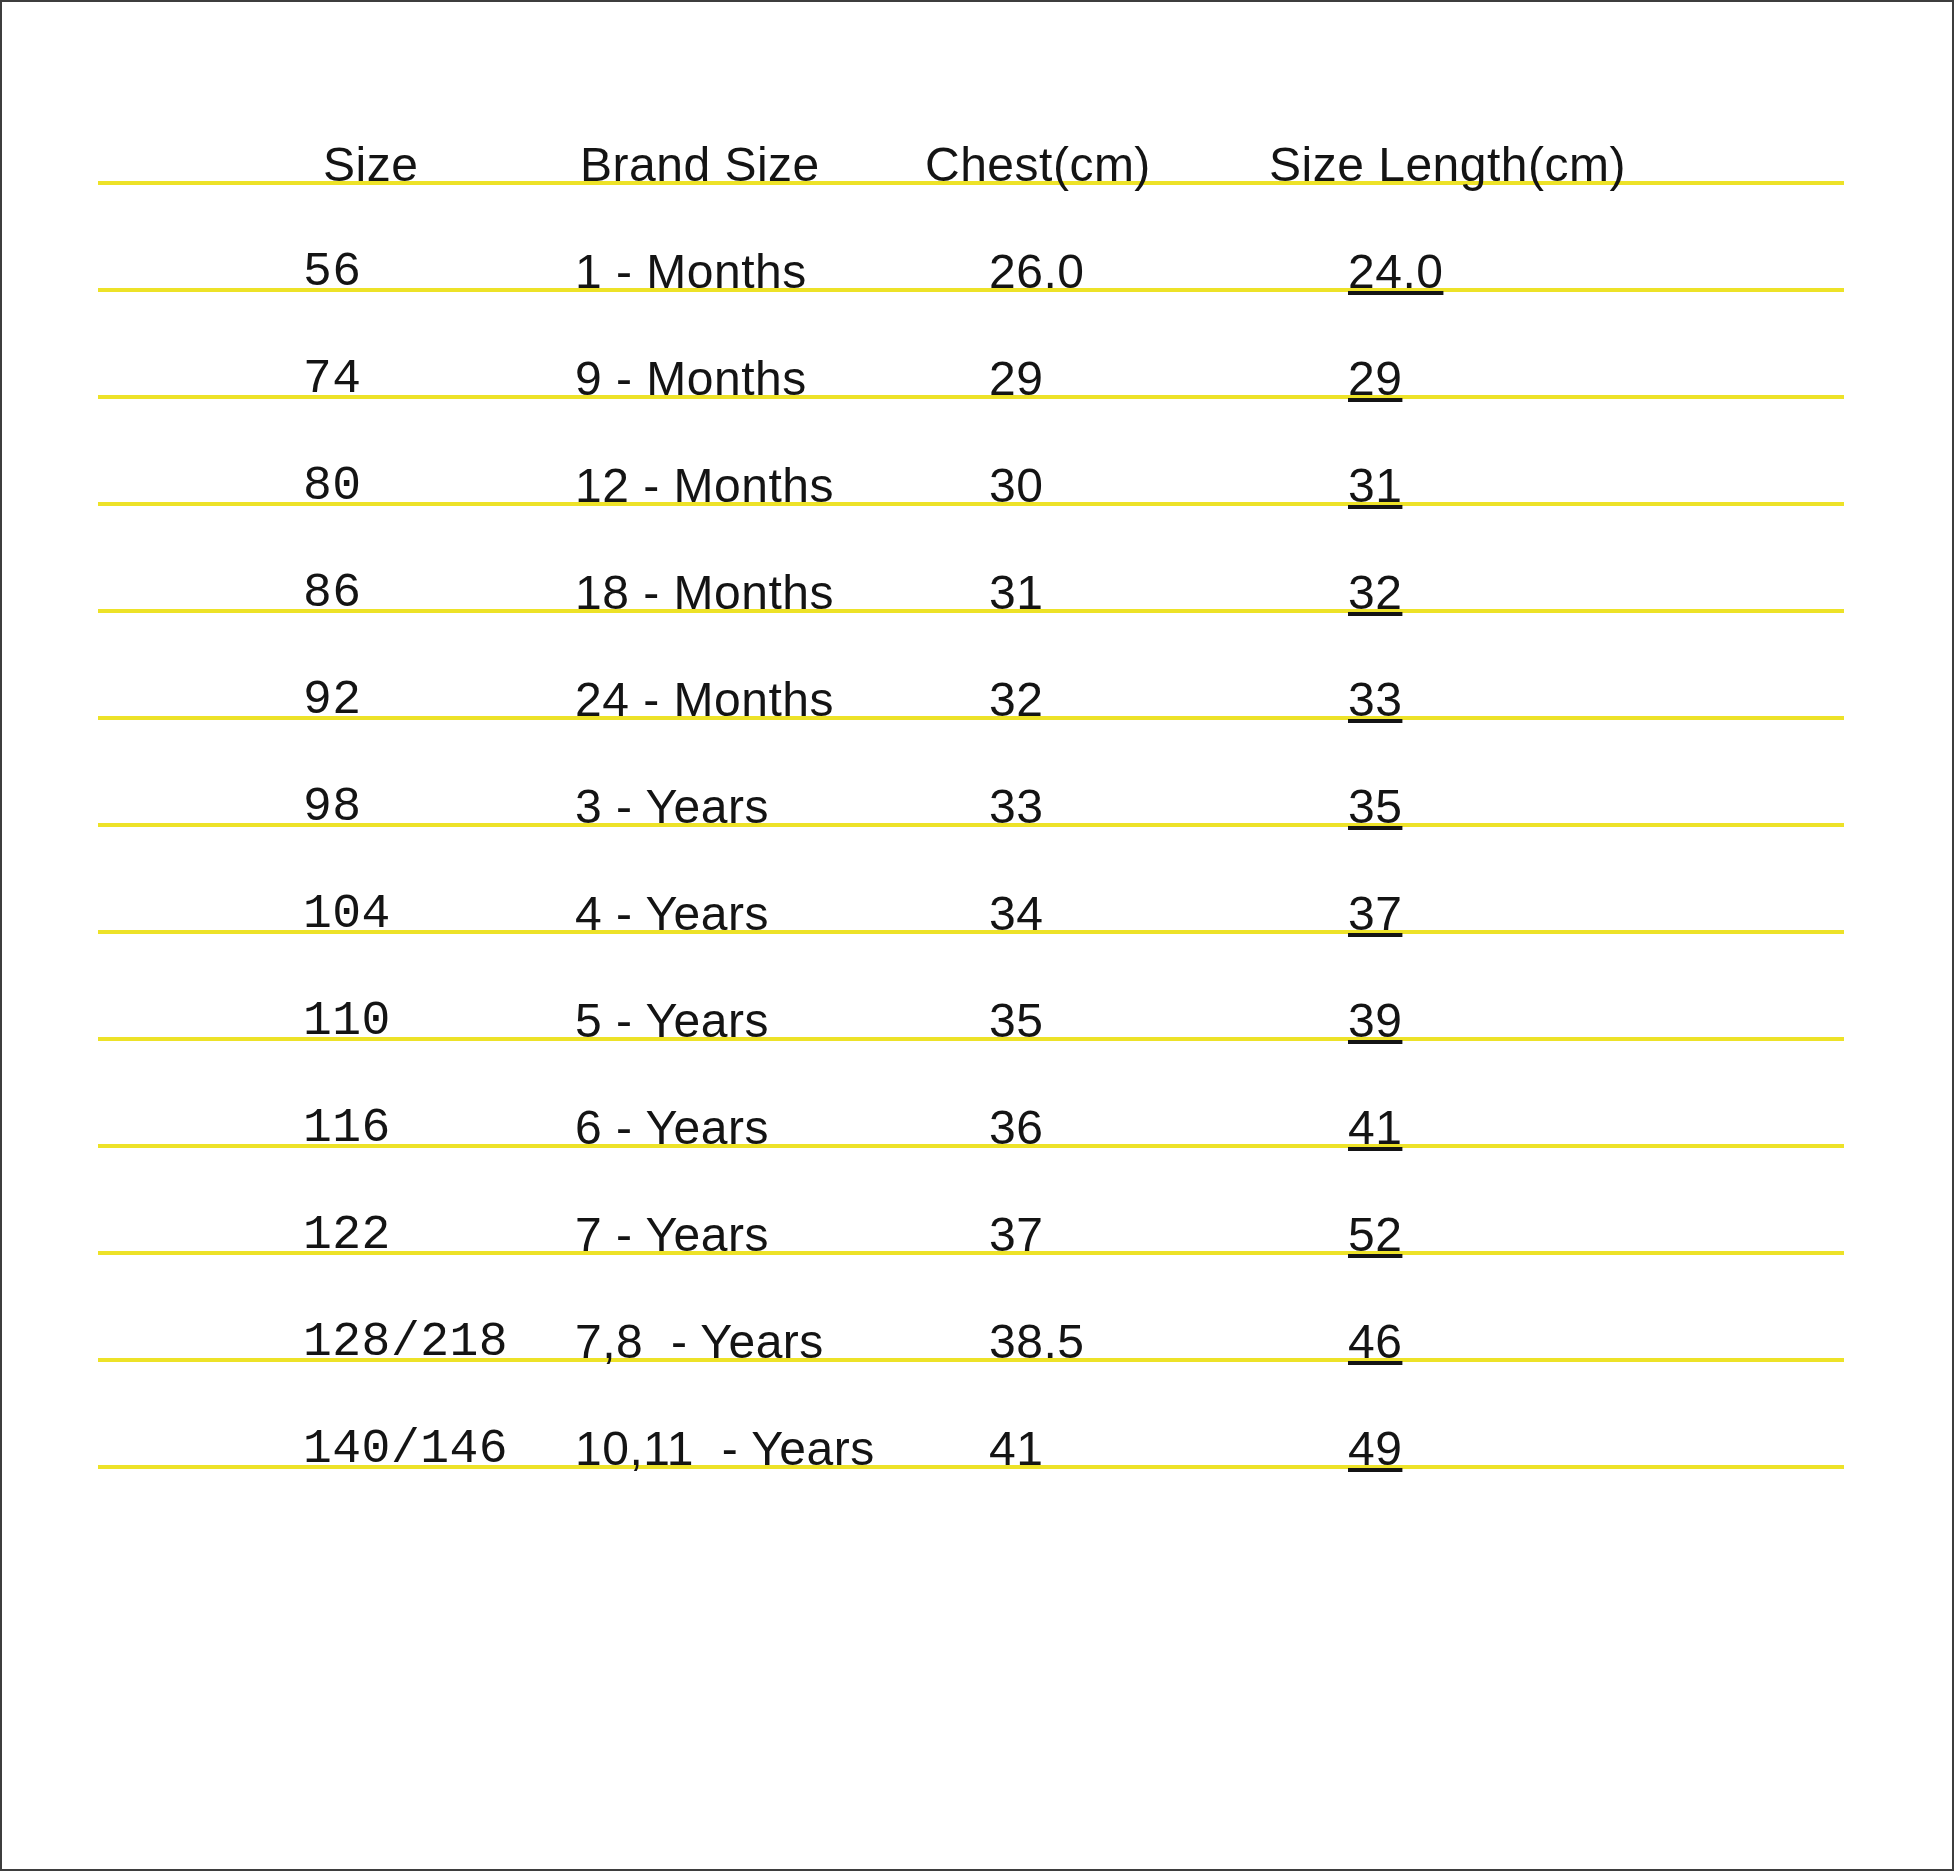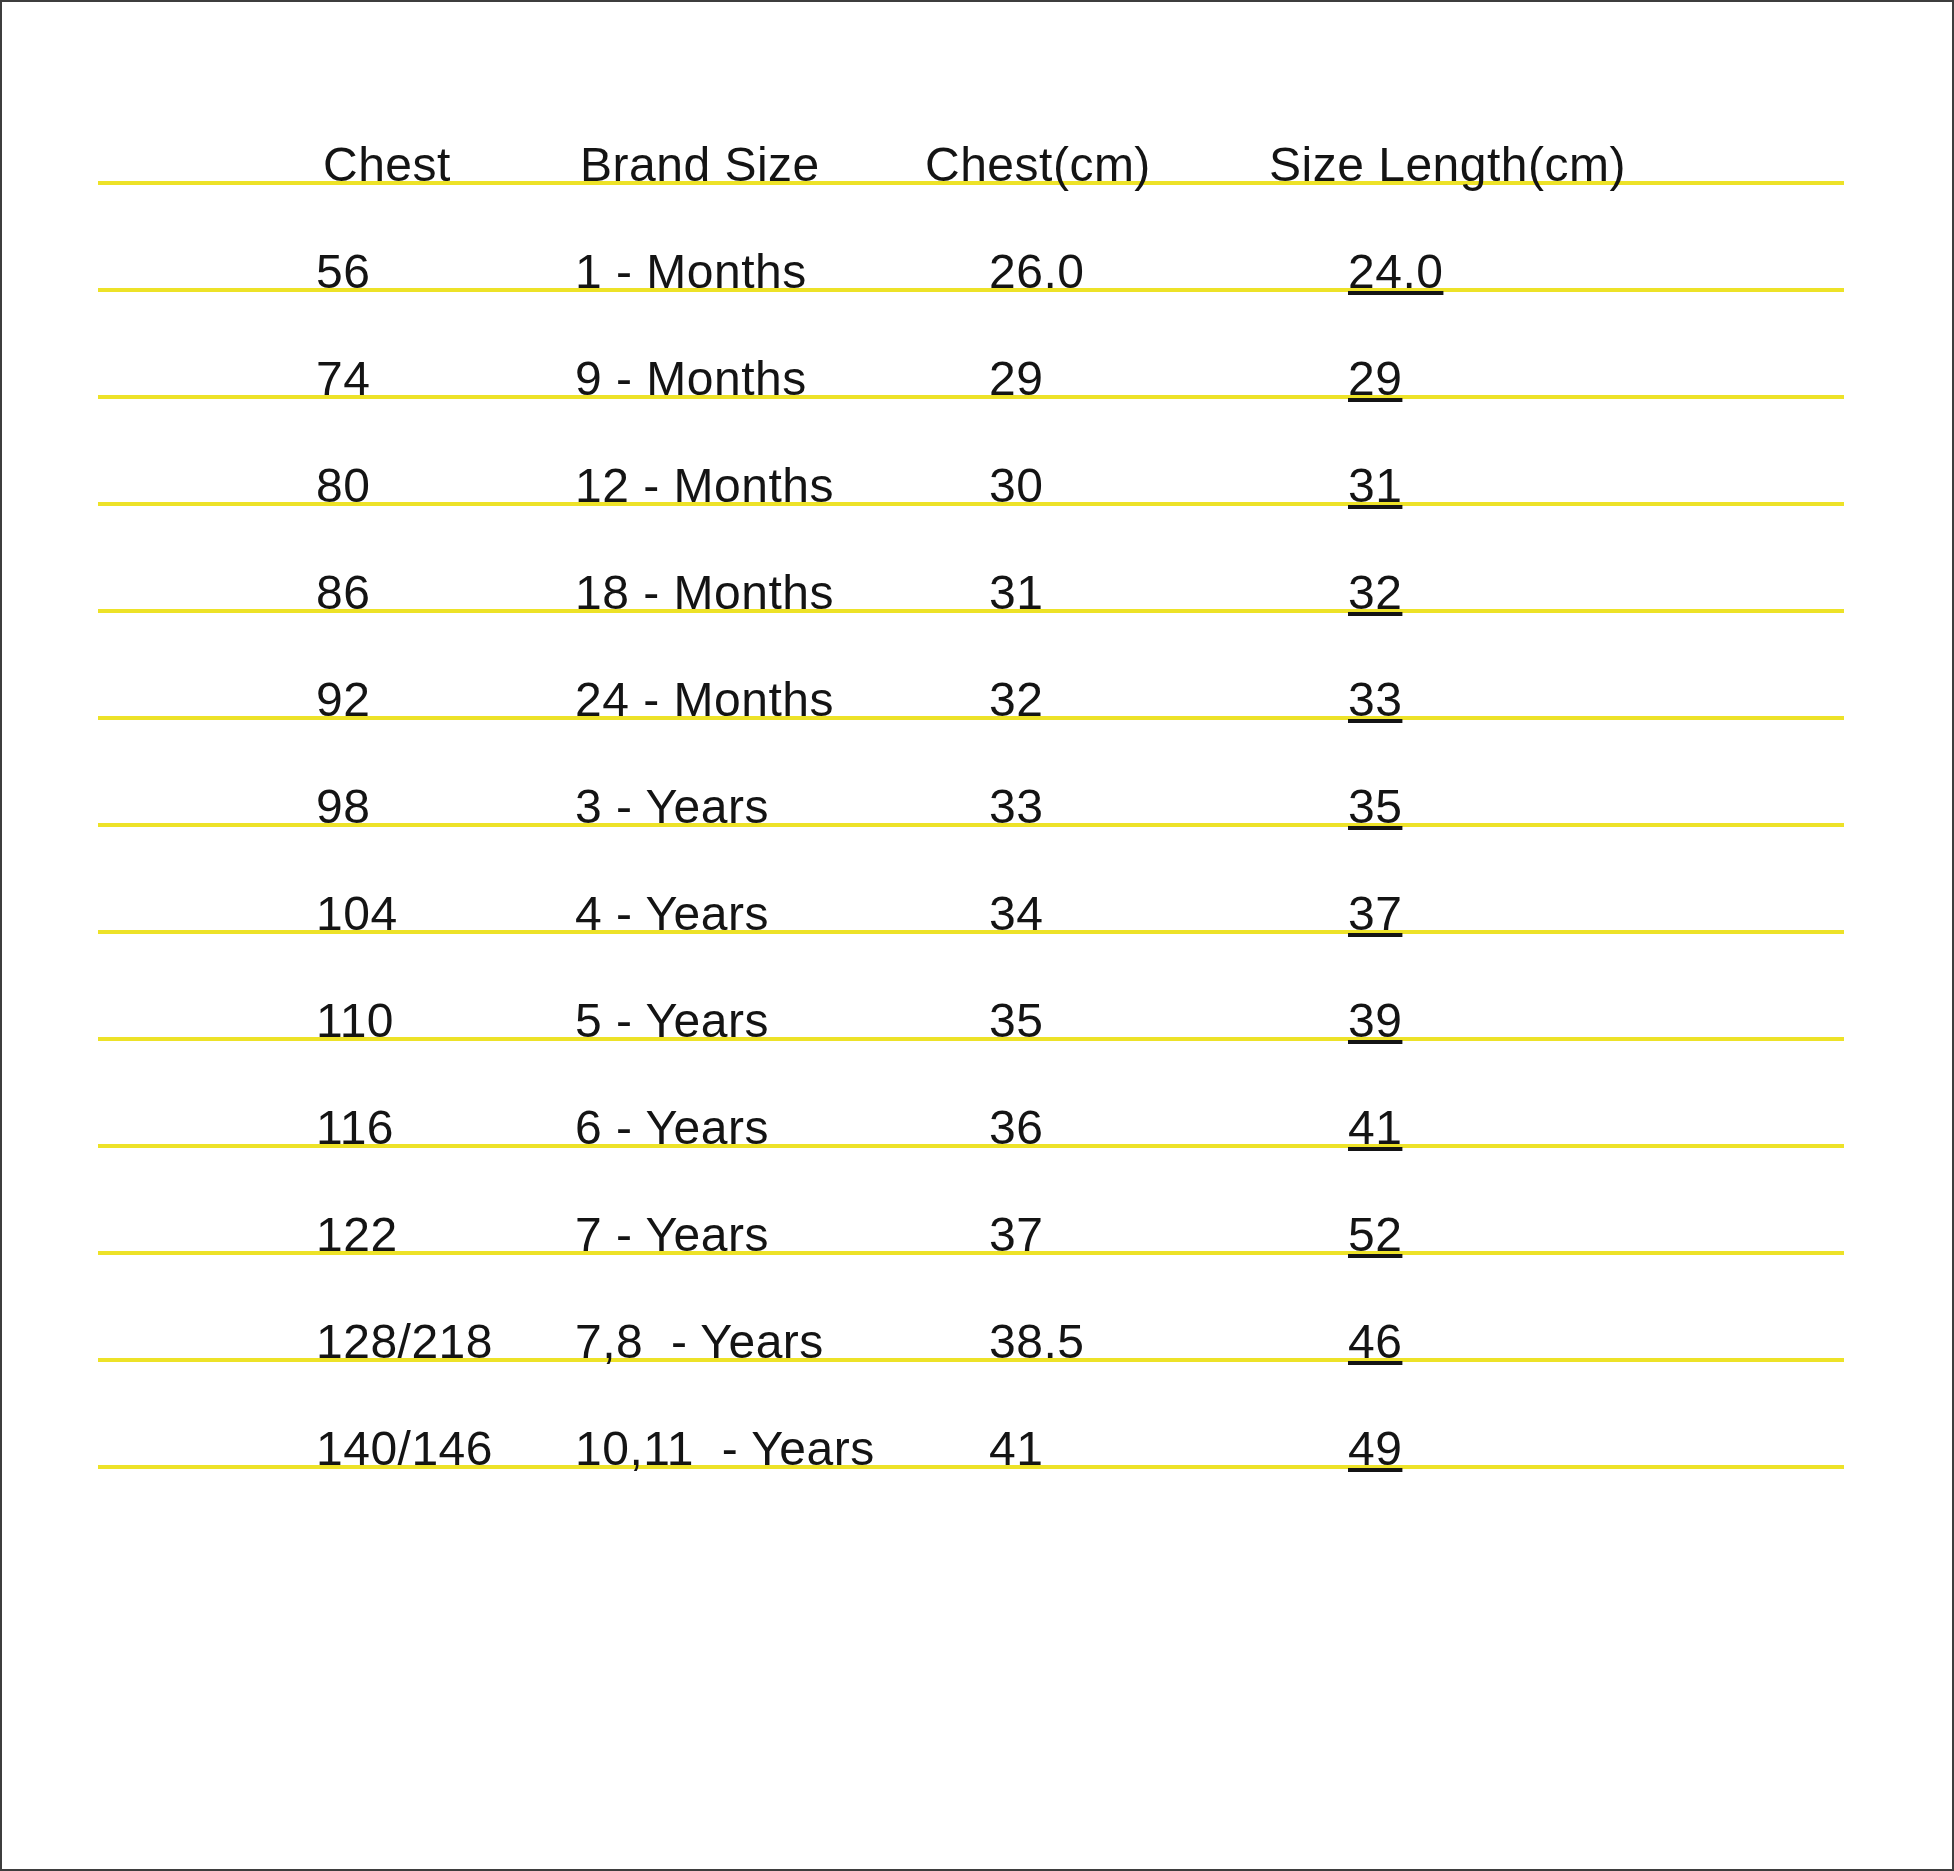--- a/index.html
+++ b/index.html
@@ -27,37 +27,37 @@
     height:179px;
   }
   .cell{
     position:absolute;
     bottom:-8.2px;
     font-size:48px;
     line-height:1;
     white-space:pre;
     letter-spacing:0.5px;
   }
-  .c-size {left:218px;}
+  .c-size {left:205px;font-family:Liberation Mono, monospace;}
   .c-brand{left:477px;}
   .c-chest{left:891px;}
   .c-front{left:1250px;text-decoration:underline;}
   .h-size {left:225px;}
   .h-brand{left:482px;}
   .h-chest{left:827px;text-align:right;}
   .h-front{left:1171px;}
 </style>
 </head>
 <body>
 
 <div class="page">
   <div class="tablewrap">
 
     <div class="row header-row">
-      <span class="cell h-size">Chest</span>
+      <span class="cell h-size">Size</span>
       <span class="cell h-brand">Brand Size</span>
       <span class="cell h-chest">Chest(cm)</span>
       <span class="cell h-front">Size Length(cm)</span>
     </div>
 
     <div class="row">
       <span class="cell c-size">56</span>
       <span class="cell c-brand">1 - Months</span>
       <span class="cell c-chest">26.0</span>
       <span class="cell c-front">24.0</span>

